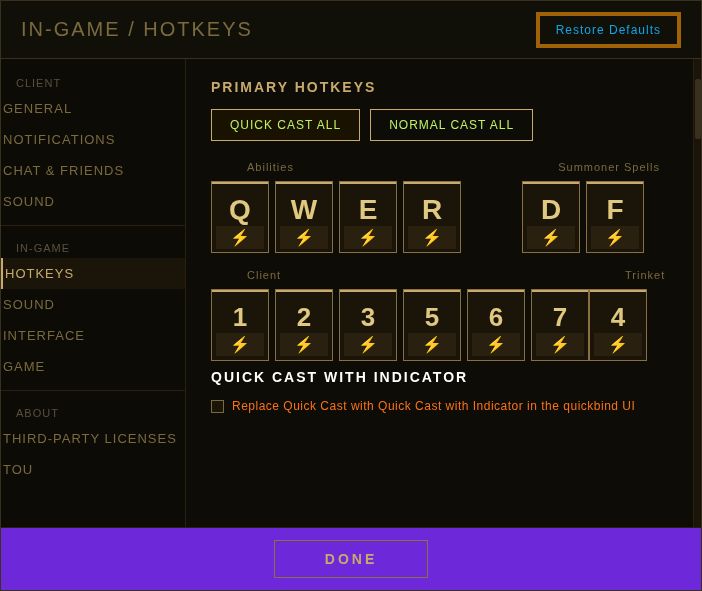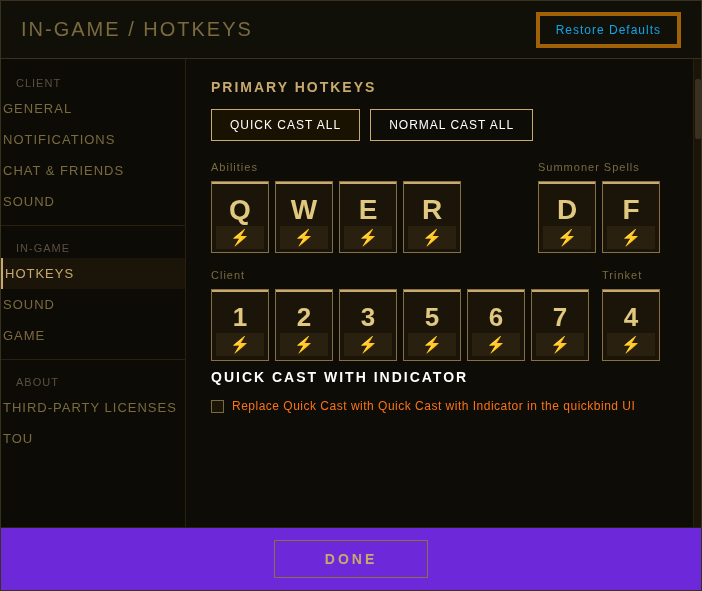--- a/index.html
+++ b/index.html
@@ -142,21 +142,21 @@
 
     .cast-buttons {
       display: flex;
       gap: 10px;
       margin-bottom: 20px;
     }
 
     .cast-btn {
       border: 1px solid #c8a96e;
       background: transparent;
-      color: #ffffff;
+      color: #bef264;
       padding: 8px 18px;
       font-size: 12px;
       cursor: pointer;
       letter-spacing: 1px;
       text-transform: uppercase;
     }
 
     .cast-btn.active {
       background: #1a1200;
       border-color: #c8a96e;
@@ -165,20 +165,21 @@
     .key-group {
       display: flex;
       flex-direction: column;
     }
 
     .key-group-label {
       font-size: 11px;
       color: #7a6a3e;
       margin-bottom: 8px;
       letter-spacing: 1px;
+      margin-left: 36px;
     }
 
     .keys-row {
       display: flex;
       gap: 6px;
     }
 
     .key-card {
       width: 58px;
       height: 72px;
@@ -309,20 +310,21 @@
       <div class="sidebar-item">GENERAL</div>
       <div class="sidebar-item">NOTIFICATIONS</div>
       <div class="sidebar-item">CHAT &amp; FRIENDS</div>
       <div class="sidebar-item">SOUND</div>
 
       <div class="sidebar-divider"></div>
 
       <div class="sidebar-section-label">In-Game</div>
       <div class="sidebar-item active">HOTKEYS</div>
       <div class="sidebar-item">SOUND</div>
+      <div class="sidebar-item">INTERFACE</div>
       <div class="sidebar-item">GAME</div>
 
       <div class="sidebar-divider"></div>
 
       <div class="sidebar-section-label">About</div>
       <div class="sidebar-item">THIRD-PARTY LICENSES</div>
       <div class="sidebar-item">TOU</div>
     </div>
 
     <div class="content-area">

